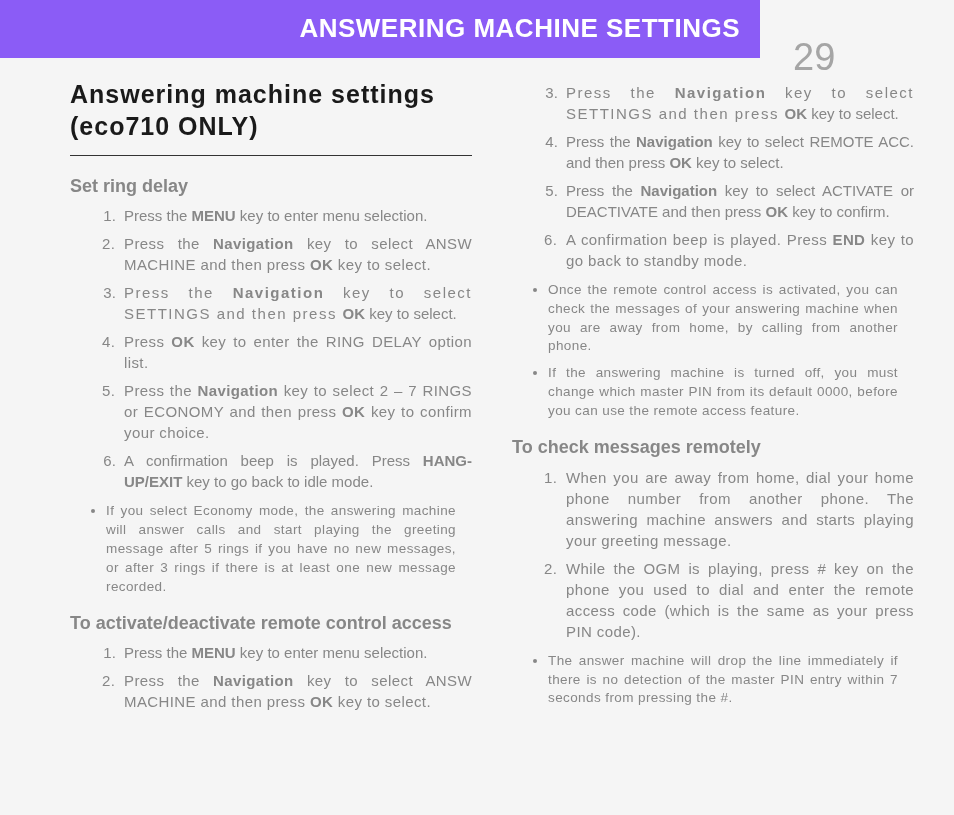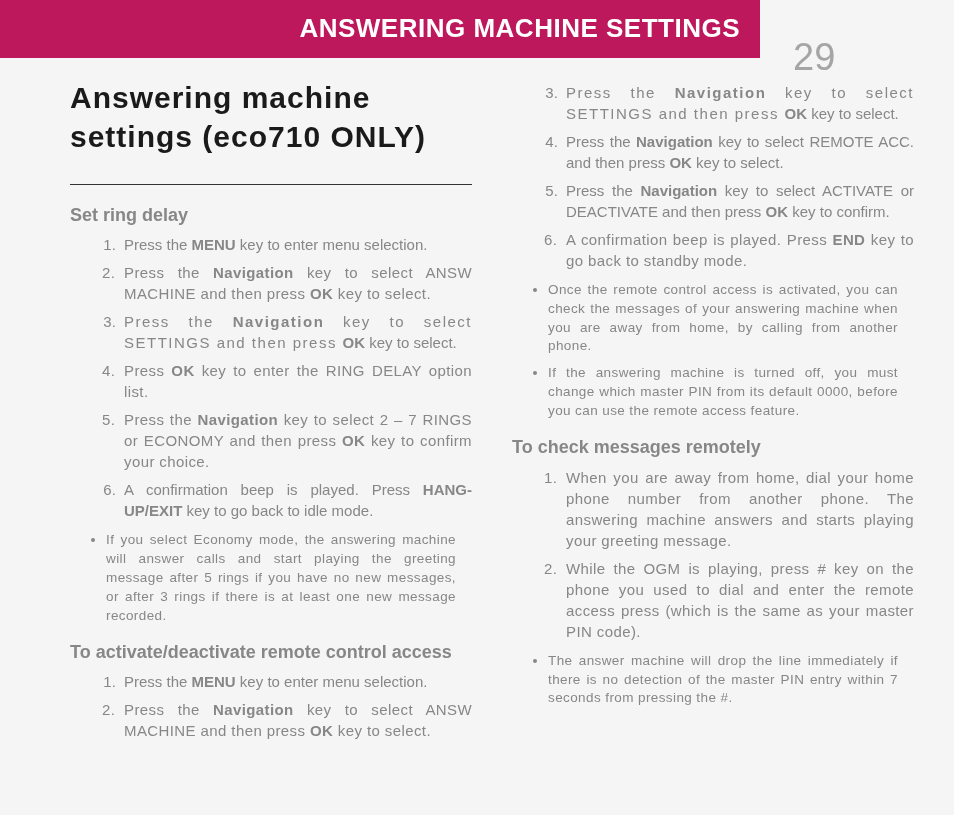--- a/index.html
+++ b/index.html
@@ -6,21 +6,21 @@
     margin: 0;
     padding: 0;
     font-family: Arial, Helvetica, sans-serif;
     background: #f5f5f5;
     width: 954px;
     height: 815px;
     position: relative;
     box-sizing: border-box;
   }
   .header-bar {
-    background: #be185d;
+    background: #8b5cf6;
     color: #fff;
     text-align: right;
     padding: 12px 20px 12px 0;
     font-size: 26px;
     font-weight: bold;
     letter-spacing: 0.5px;
     width: 740px;
     margin-bottom: 20px;
     line-height: 1.3;
     position: relative;
@@ -37,26 +37,26 @@
   .content {
     display: flex;
     padding: 0 40px 0 70px;
     gap: 40px;
   }
   .column {
     flex: 1;
     min-width: 0;
   }
   .main-title {
-    font-size: 30px;
+    font-size: 25px;
     font-weight: bold;
     color: #1a1a1a;
     letter-spacing: 1px;
     border-bottom: 1.5px solid #333;
-    padding-bottom: 28px;
+    padding-bottom: 12px;
     margin-bottom: 20px;
     line-height: 1.3;
   }
   .section-title {
     font-size: 18px;
     font-weight: bold;
     color: #878787;
     margin-top: 16px;
     margin-bottom: 8px;
     line-height: 1.2;
@@ -131,19 +131,19 @@
       <li class="ls-med"><span>A confirmation beep is played. Press </span><span class="b">END</span><span> key to go back to standby mode.</span></li>
     </ol>
     <ul class="bullets">
       <li class="ls-med">Once the remote control access is activated, you can check the messages of your answering machine when you are away from home, by calling from another phone.</li>
       <li class="ls-med">If the answering machine is turned off, you must change which master PIN from its default 0000, before you can use the remote access feature.</li>
     </ul>
 
     <div class="section-title">To check messages remotely</div>
     <ol class="steps">
       <li class="ls-med">When you are away from home, dial your home phone number from another phone. The answering machine answers and starts playing your greeting message.</li>
-      <li class="ls-med">While the OGM is playing, press # key on the phone you used to dial and enter the remote access press (which is the same as your master PIN code).</li>
+      <li class="ls-med">While the OGM is playing, press # key on the phone you used to dial and enter the remote access code (which is the same as your press PIN code).</li>
     </ol>
     <ul class="bullets">
       <li class="ls-med">The answer machine will drop the line immediately if there is no detection of the master PIN entry within 7 seconds from pressing the #.</li>
     </ul>
   </div>
 </div>
 
 </body></html>

